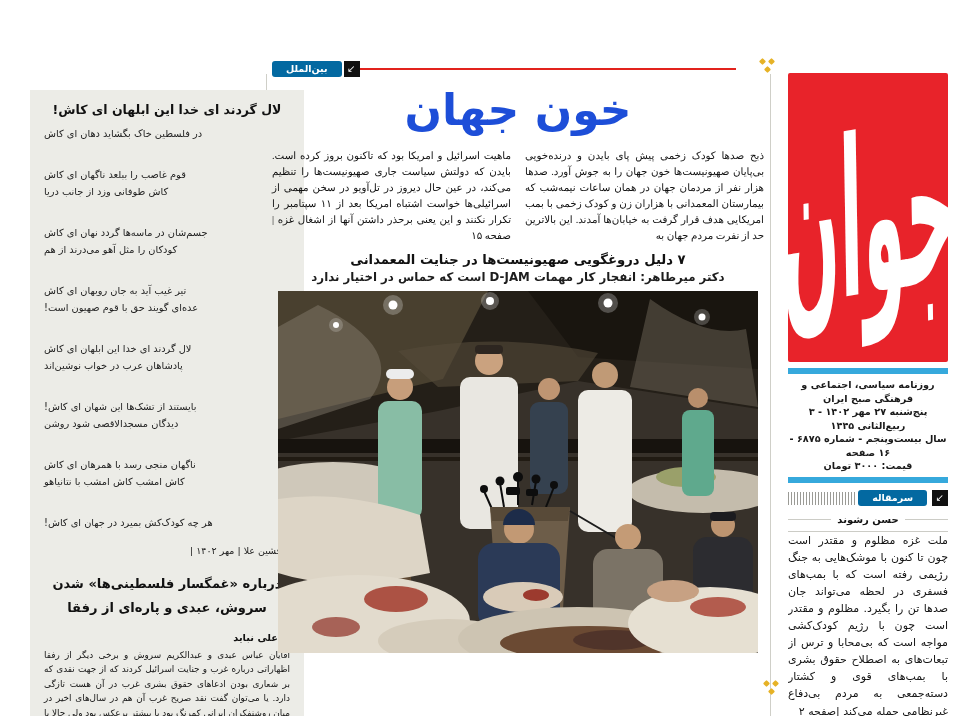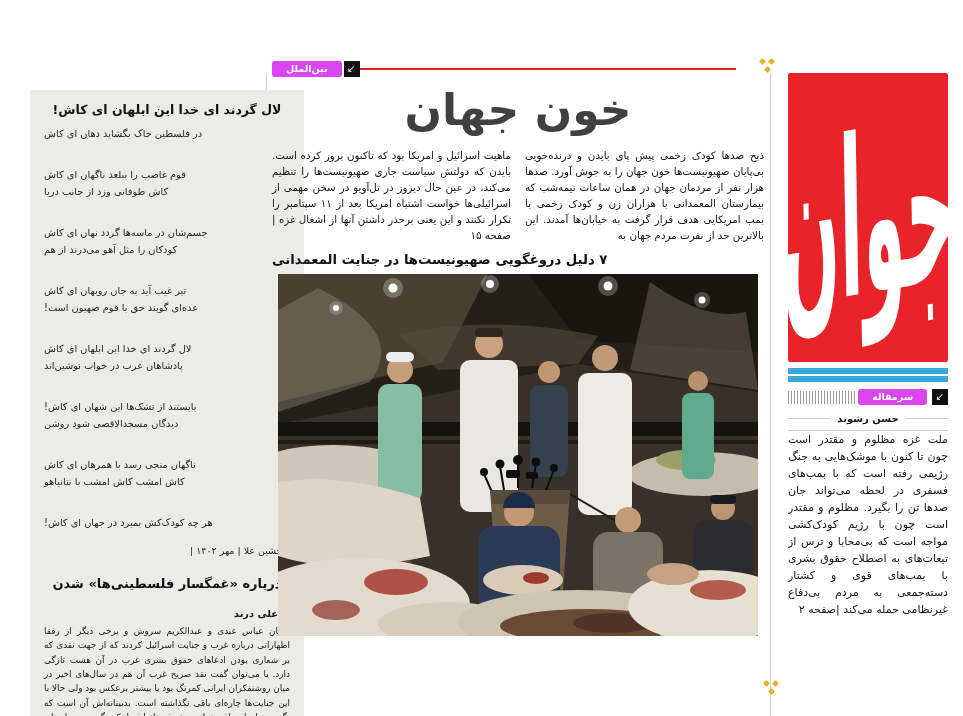--- a/index.html
+++ b/index.html
@@ -18,28 +18,28 @@
   .essay-author{font-size:9.8px;font-weight:bold;margin:12px 0 5px;}
   .red-sq{display:inline-block;width:7px;height:7px;background:#e2231d;margin-left:5px;}
   .essay-body{font-size:8.9px;text-align:justify;line-height:1.62;color:#141414;}
 
   
   .center{position:absolute;left:272px;top:55px;width:492px;}
   .kicker-row{display:flex;align-items:center;height:18px;margin:5px 28px 0 0;}
   .kicker-line{flex:1;height:2px;background:#e2231d;}
   .sq-icon{width:16px;height:16px;background:#111;color:#fff;font-size:10px;line-height:16px;
            text-align:center;flex:0 0 auto;}
-  .pill{background:#d946ef;color:#fff;font-size:9.5px;font-weight:bold;
+  .pill{background:#0369a1;color:#fff;font-size:9.5px;font-weight:bold;
         padding:2px 14px 3px;border-radius:3px;white-space:nowrap;flex:0 0 auto;margin-right:2px;}
-  .headline{text-align:center;font-weight:bold;color:#404040;margin-top:6px;}
+  .headline{text-align:center;font-weight:bold;color:#1d4ed8;margin-top:6px;}
   .headline .l1{font-size:44px;line-height:1.18;letter-spacing:-1px;}
   .headline .l2{font-size:44px;line-height:1.3;letter-spacing:-1px;}
   .lead{display:flex;gap:14px;margin-top:12px;font-size:10.3px;text-align:justify;line-height:1.55;}
-  .lead>div{flex:1;}
-  .subhead1{text-align:left;font-weight:bold;font-size:13.2px;margin-top:8px;}
+  .lead>div{flex:1;font-family:Liberation Serif, serif;}
+  .subhead1{text-align:center;font-weight:bold;font-size:13.2px;margin-top:8px;}
   .subhead2{text-align:center;font-weight:bold;font-size:11.8px;margin-top:3px;color:#1d1d1d;}
   .photo{position:relative;margin:7px auto 0;width:480px;height:362px;background:#37312a;}
   .photo svg{display:block;}
 
   
   .right-rail{position:absolute;left:788px;top:59px;width:160px;height:657px;overflow:hidden;}
   .logo-box{width:160px;height:289px;background:#e8232a;margin-top:14px;border-radius:2px;
             position:relative;overflow:hidden;}
   .logo-word{position:absolute;inset:0;display:flex;align-items:center;justify-content:center;
              color:#fff;font-weight:bold;font-size:68px;transform:scaleY(3.2) rotate(-3deg);}
@@ -96,41 +96,43 @@
     <div class="poem-line">پادشاهان عرب در خواب نوشین‌اند</div>
     <div class="poem-line even">بایستند از تشک‌ها این شهان ای کاش!</div>
     <div class="poem-line">دیدگان مسجدالاقصی شود روشن</div>
     <div class="poem-line even">ناگهان منجی رسد با همرهان ای کاش</div>
     <div class="poem-line">کاش امشب کاش امشب با نتانیاهو</div>
     <div class="poem-line even">هر چه کودک‌کش بمیرد در جهان ای کاش!</div>
     <div class="poem-sig">| افشین علا | مهر ۱۴۰۲ |</div>
 
     <div class="essay-title">
       <span>درباره «غمگسار فلسطینی‌ها» شدن</span><br>
+      <span>سروش، عبدی و پاره‌ای از رفقا</span>
     </div>
     <div class="essay-author">
-      <span class="red-sq"></span><span>علی درند</span>
+      <span class="red-sq"></span><span>علی نباید</span>
     </div>
     <div class="essay-body">آقایان عباس عبدی و عبدالکریم سروش و برخی دیگر از رفقا اظهاراتی درباره غرب و جنایت اسرائیل کردند که از جهت نقدی که بر شعاری بودن ادعاهای حقوق بشری غرب در آن هست تازگی دارد. یا می‌توان گفت نقد صریح غرب آن هم در سال‌های اخیر در میان روشنفکران ایرانی کمرنگ بود یا بیشتر برعکس بود ولی حالا با این جنایت‌ها چاره‌ای باقی نگذاشته است. بدبینانه‌اش آن است که بگوییم چاره‌ای باقی نماند و خوش‌بینانه‌اش اینکه بگوییم وجدان‌های بیدار نتوانستند ساکت بنشینند، اما نکته مهم ماجرا آن بخش از سخنان ایشان است که به دفاع برخی ایرانیان از سبعیت و وحشیگری اسرائیل خرده می‌گیرند. در این باره پرسشی به میان می‌آید: «این ایرانیان با این وجدان‌های خواب که در حیوانیت اسرائیل ذوب شده‌اند و مورد نقد آقایان قرار گرفته‌اند از کجا آمده‌اند؟» آیا نباید برای یافتن پاسخ این سوال به اطراف خود یک نگاه کنند؟ در این سال‌ها بیانیه اصلی جناح اصلاح‌طلب تطهیر و تحسین غرب و تمنا برای دوستی با غرب آن هم از طریق تسلیم مقابل برخی خواسته‌های آنها و راهبرد استقلال‌طلبانه ایران است. این چنین مانیفستی در جبهه اصلاح‌طلب شماری از طرفداران آنان را از خود ایشان جلوتر انداخت تا کار به اینجا رسید و حالا نگران شده‌اند که چرا برخی از این عوام مانند چهارپایان درنده و بلکه بدتر از درندگان، علیه فلسطینی‌ها و در حمایت از اسرائیل کامنت می‌گذارند. آقای سروش از این فارسی‌زبانان با پست‌ترین الفاظ (ددمنشی) یاد می‌کند و وجدان آنها را خطاب قرار می‌دهد: «گریه مردم چشمم نشسته در خون است. ما آرام در لندن نشسته‌ایم و مباحثه می‌کنیم، در حالی که در میدل‌ایست (خاورمیانه)، در غزه مردم حتی آب خوردنی ندارند، امنیت ندارند، راحت ندارند، برق ندارند، فرزندانشان شیر ندارند، غذا ندارند. چه کنیم جز اینکه بر آن قصابان غاصب لعنت بفرستیم و بر ظالمان خشم بگیریم که چنین موقعیت غیرانسانی را بر یک عده انسان بزرگوار مظلوم و سرکوب‌شده و ستم‌کشیده فراهم آورده‌اند؟ نظام ماکیاولیستی سلطه جهانی. آنگاه می‌گوییم که چگونه یکجا همدستان شده‌اند تا در پشت ظالم بایستند و مظلوم را رها کنند. همه جا حرف حقوق بشر می‌زنند اما وقتی متأسفانه پای منافع پست پیش می‌آید همه آن خطابه‌ها به خفگی و خفقان می‌افتد و دهان‌ها بسته می‌شوند و ذهن‌های زیرک شیطانی شکوفا می‌شوند، برای اینکه به خیال خودشان بگویند اسرائیل حق</div>
   </aside>
 
   <main class="center">
     <div class="kicker-row">
       <div class="kicker-line"></div>
       <div class="sq-icon">↙</div>
       <div class="pill">بین‌الملل</div>
     </div>
     <div class="headline">
       <div class="l1">خون جهان</div>
     </div>
     <div class="lead">
       <div>ذبح صدها کودک زخمی پیش پای بایدن و درنده‌خویی بی‌پایان صهیونیست‌ها خون جهان را به جوش آورد. صدها هزار نفر از مردمان جهان در همان ساعات نیمه‌شب که بیمارستان المعمدانی با هزاران زن و کودک زخمی با بمب امریکایی هدف قرار گرفت به خیابان‌ها آمدند. این بالاترین حد از نفرت مردم جهان به</div>
       <div>ماهیت اسرائیل و امریکا بود که تاکنون بروز کرده است. بایدن که دولتش سیاست جاری صهیونیست‌ها را تنظیم می‌کند، در عین حال دیروز در تل‌آویو در سخن مهمی از اسرائیلی‌ها خواست اشتباه امریکا بعد از ۱۱ سپتامبر را تکرار نکنند و این یعنی برحذر داشتن آنها از اشغال غزه |صفحه ۱۵</div>
     </div>
     <div class="subhead1">۷ دلیل دروغگویی صهیونیست‌ها در جنایت المعمدانی</div>
+    <div class="subhead2">دکتر میرطاهر: انفجار کار مهمات D-JAM است که حماس در اختیار ندارد</div>
 
     <div class="photo">
       <svg width="480" height="362" viewBox="0 0 480 362" xmlns="http://www.w3.org/2000/svg">
         <rect width="480" height="362" fill="#37312a"></rect>
 
         <path d="M0,0 L480,0 L480,118 L300,90 L160,120 L0,150 Z" fill="#241f18"></path>
         <path d="M0,0 L210,0 L165,88 L0,128 Z" fill="#49402f"></path>
         <path d="M250,0 L480,0 L480,78 L300,66 Z" fill="#19150f"></path>
         <path d="M40,14 Q130,58 92,108 L0,138 L0,36 Z" fill="#8a8174" opacity="0.45"></path>
         <path d="M372,8 Q428,48 468,38 L480,116 L352,96 Z" fill="#6e6557" opacity="0.5"></path>
@@ -216,20 +218,26 @@
       </svg>
     </div>
 
   </main>
 
   <aside class="right-rail">
     <div class="logo-box">
       <span class="logo-word">جوان</span>
     </div>
     <div class="cyan-bar"></div>
+    <div class="info-lines">
+      <div>روزنامه سیاسی، اجتماعی و فرهنگی صبح ایران</div>
+      <div>پنج‌شنبه ۲۷ مهر ۱۴۰۲ - ۳ ربیع‌الثانی ۱۴۴۵</div>
+      <div>سال بیست‌وپنجم - شماره ۶۸۷۵ - ۱۶ صفحه</div>
+      <div>قیمت: ۳۰۰۰ تومان</div>
+    </div>
     <div class="cyan-bar" style="margin-top:2px;"></div>
 
     <div class="badge-row">
       <div class="sq-icon">↙</div>
       <div class="pill">سرمقاله</div>
       <div class="barcode"></div>
     </div>
     <div class="rail-author">
         <span>حسن رشوند</span>
       </div>

